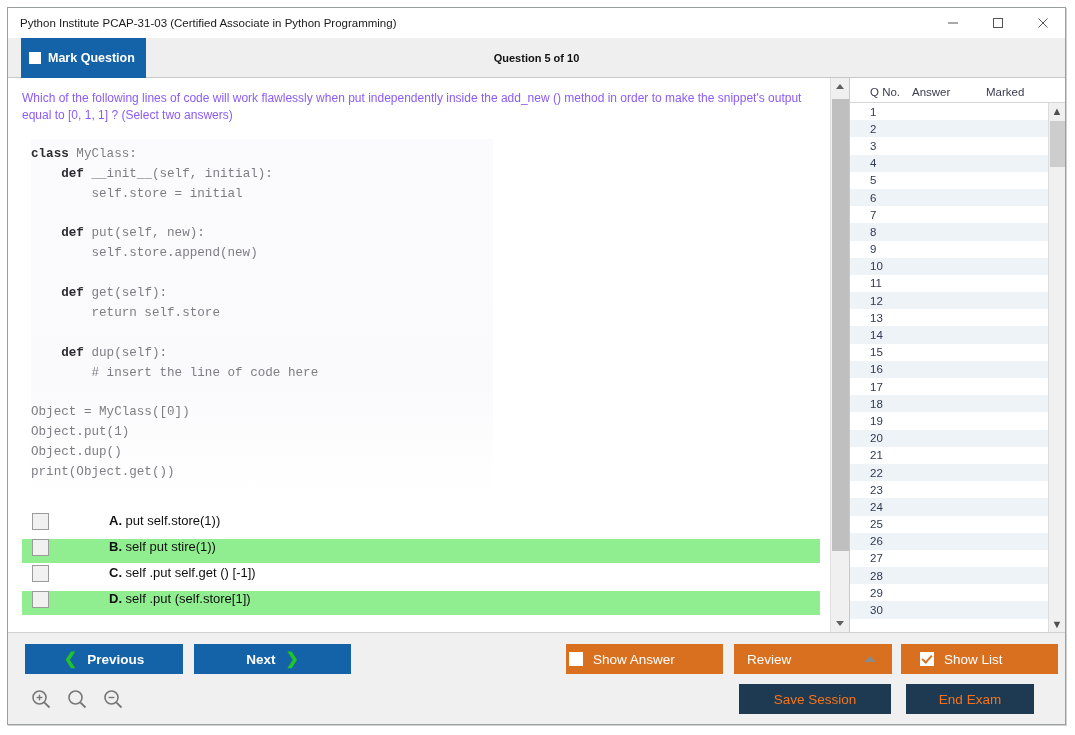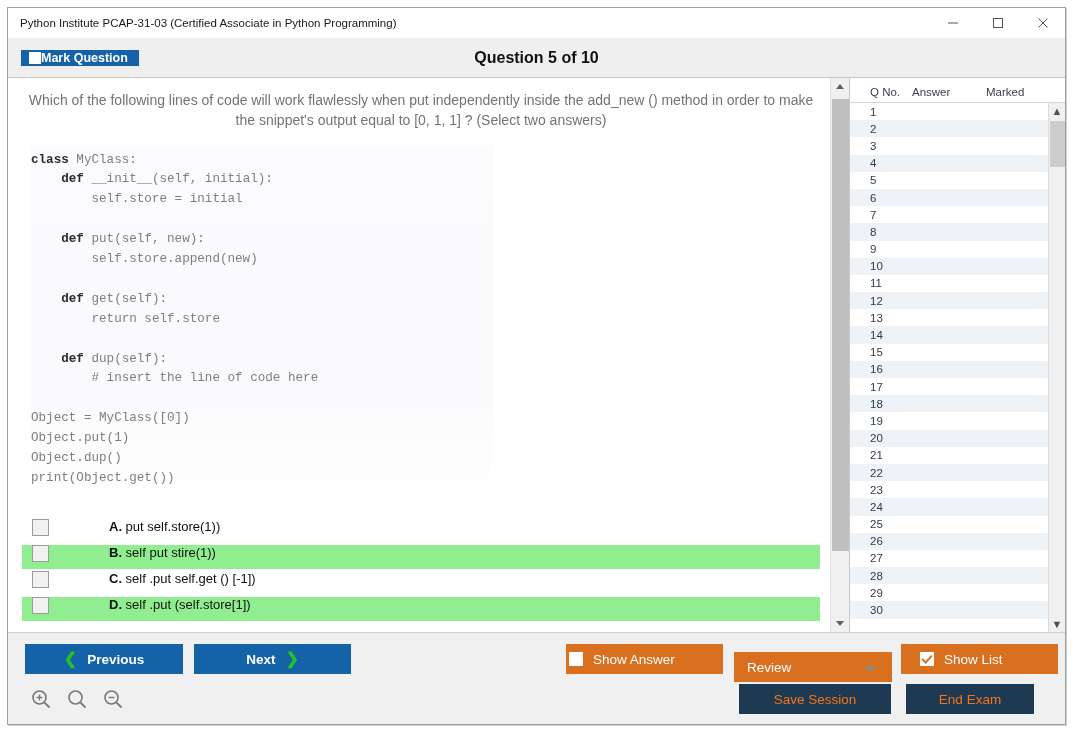--- a/index.html
+++ b/index.html
@@ -46,41 +46,42 @@
   .headerbar {
     height: 40px;
     background: #efefef;
     border-bottom: 1px solid #c8c8c8;
     display: flex; align-items: center;
     position: relative;
     flex: 0 0 auto;
   }
   .mark-btn {
     margin-left: 13px;
-    height: 16px;
+    height: 40px;
     background: #1463a8;
     color: #ffffff;
     font-size: 12.5px; font-weight: bold;
     display: flex; align-items: center;
     padding: 0 11px 0 8px;
+    gap: 7px;
     cursor: pointer;
     border: none;
   }
   .cb-white {
     width: 12px; height: 12px;
     background: #ffffff;
     border: 1px solid #ffffff;
     display: block;
     flex: 0 0 auto;
   }
   .q-title {
     position: absolute;
     left: 0; right: 0;
     text-align: center;
-    font-size: 16px; font-weight: bold;
+    font-size: 11px; font-weight: bold;
     color: #111111;
     pointer-events: none;
   }
 
   
   .body-split {
     flex: 1 1 auto;
     display: flex;
     min-height: 0;
     background: #ffffff;
@@ -94,25 +95,24 @@
     background: #ffffff;
     overflow: hidden;
   }
   .content-inner {
     position: absolute;
     left: 0; top: 0; right: 19px; bottom: 0;
     overflow: hidden;
     padding: 12px 10px 0 14px;
   }
   .qtext {
-    font-size: 14px;
-    color: #737373;
+    font-size: 12px;
+    color: #8b5cf6;
     line-height: 1.45;
     max-width: 800px;
-    text-align: center;
   }
   .codeblock {
     margin: 14px 0 0 9px;
     padding: 6px 10px 10px 0;
     font-family: "Liberation Mono", monospace;
     font-size: 12.6px;
     line-height: 1.58;
     color: #7d7d84;
     white-space: pre;
     background: linear-gradient(180deg,#fbfbfd 0%, #fafafc 70%, #ffffff 100%);
@@ -258,21 +258,21 @@
   .chevron-g {
     color: #22c425; font-size: 16px; font-weight: bold; line-height: 1;
   }
   .btn-orange {
     background: #d9701f;
     color: #ffffff;
     font-size: 13.5px;
     height: 30px;
   }
   #btn-show-answer { left: 558px; top: 11px; width: 157px; padding-left: 3px; gap: 10px; }
-  #btn-review      { left: 726px; top: 11px; width: 158px; padding-left: 13px; margin-top: 8px; }
+  #btn-review      { left: 726px; top: 11px; width: 158px; padding-left: 13px; }
   #btn-show-list   { left: 893px; top: 11px; width: 157px; padding-left: 19px; gap: 10px; }
   .cb-check {
     width: 14px; height: 14px;
     background: #ffffff;
     position: relative;
     flex: 0 0 auto;
   }
   .cb-check.checked::after {
     content: "";
     position: absolute; left: 4px; top: 1px;

